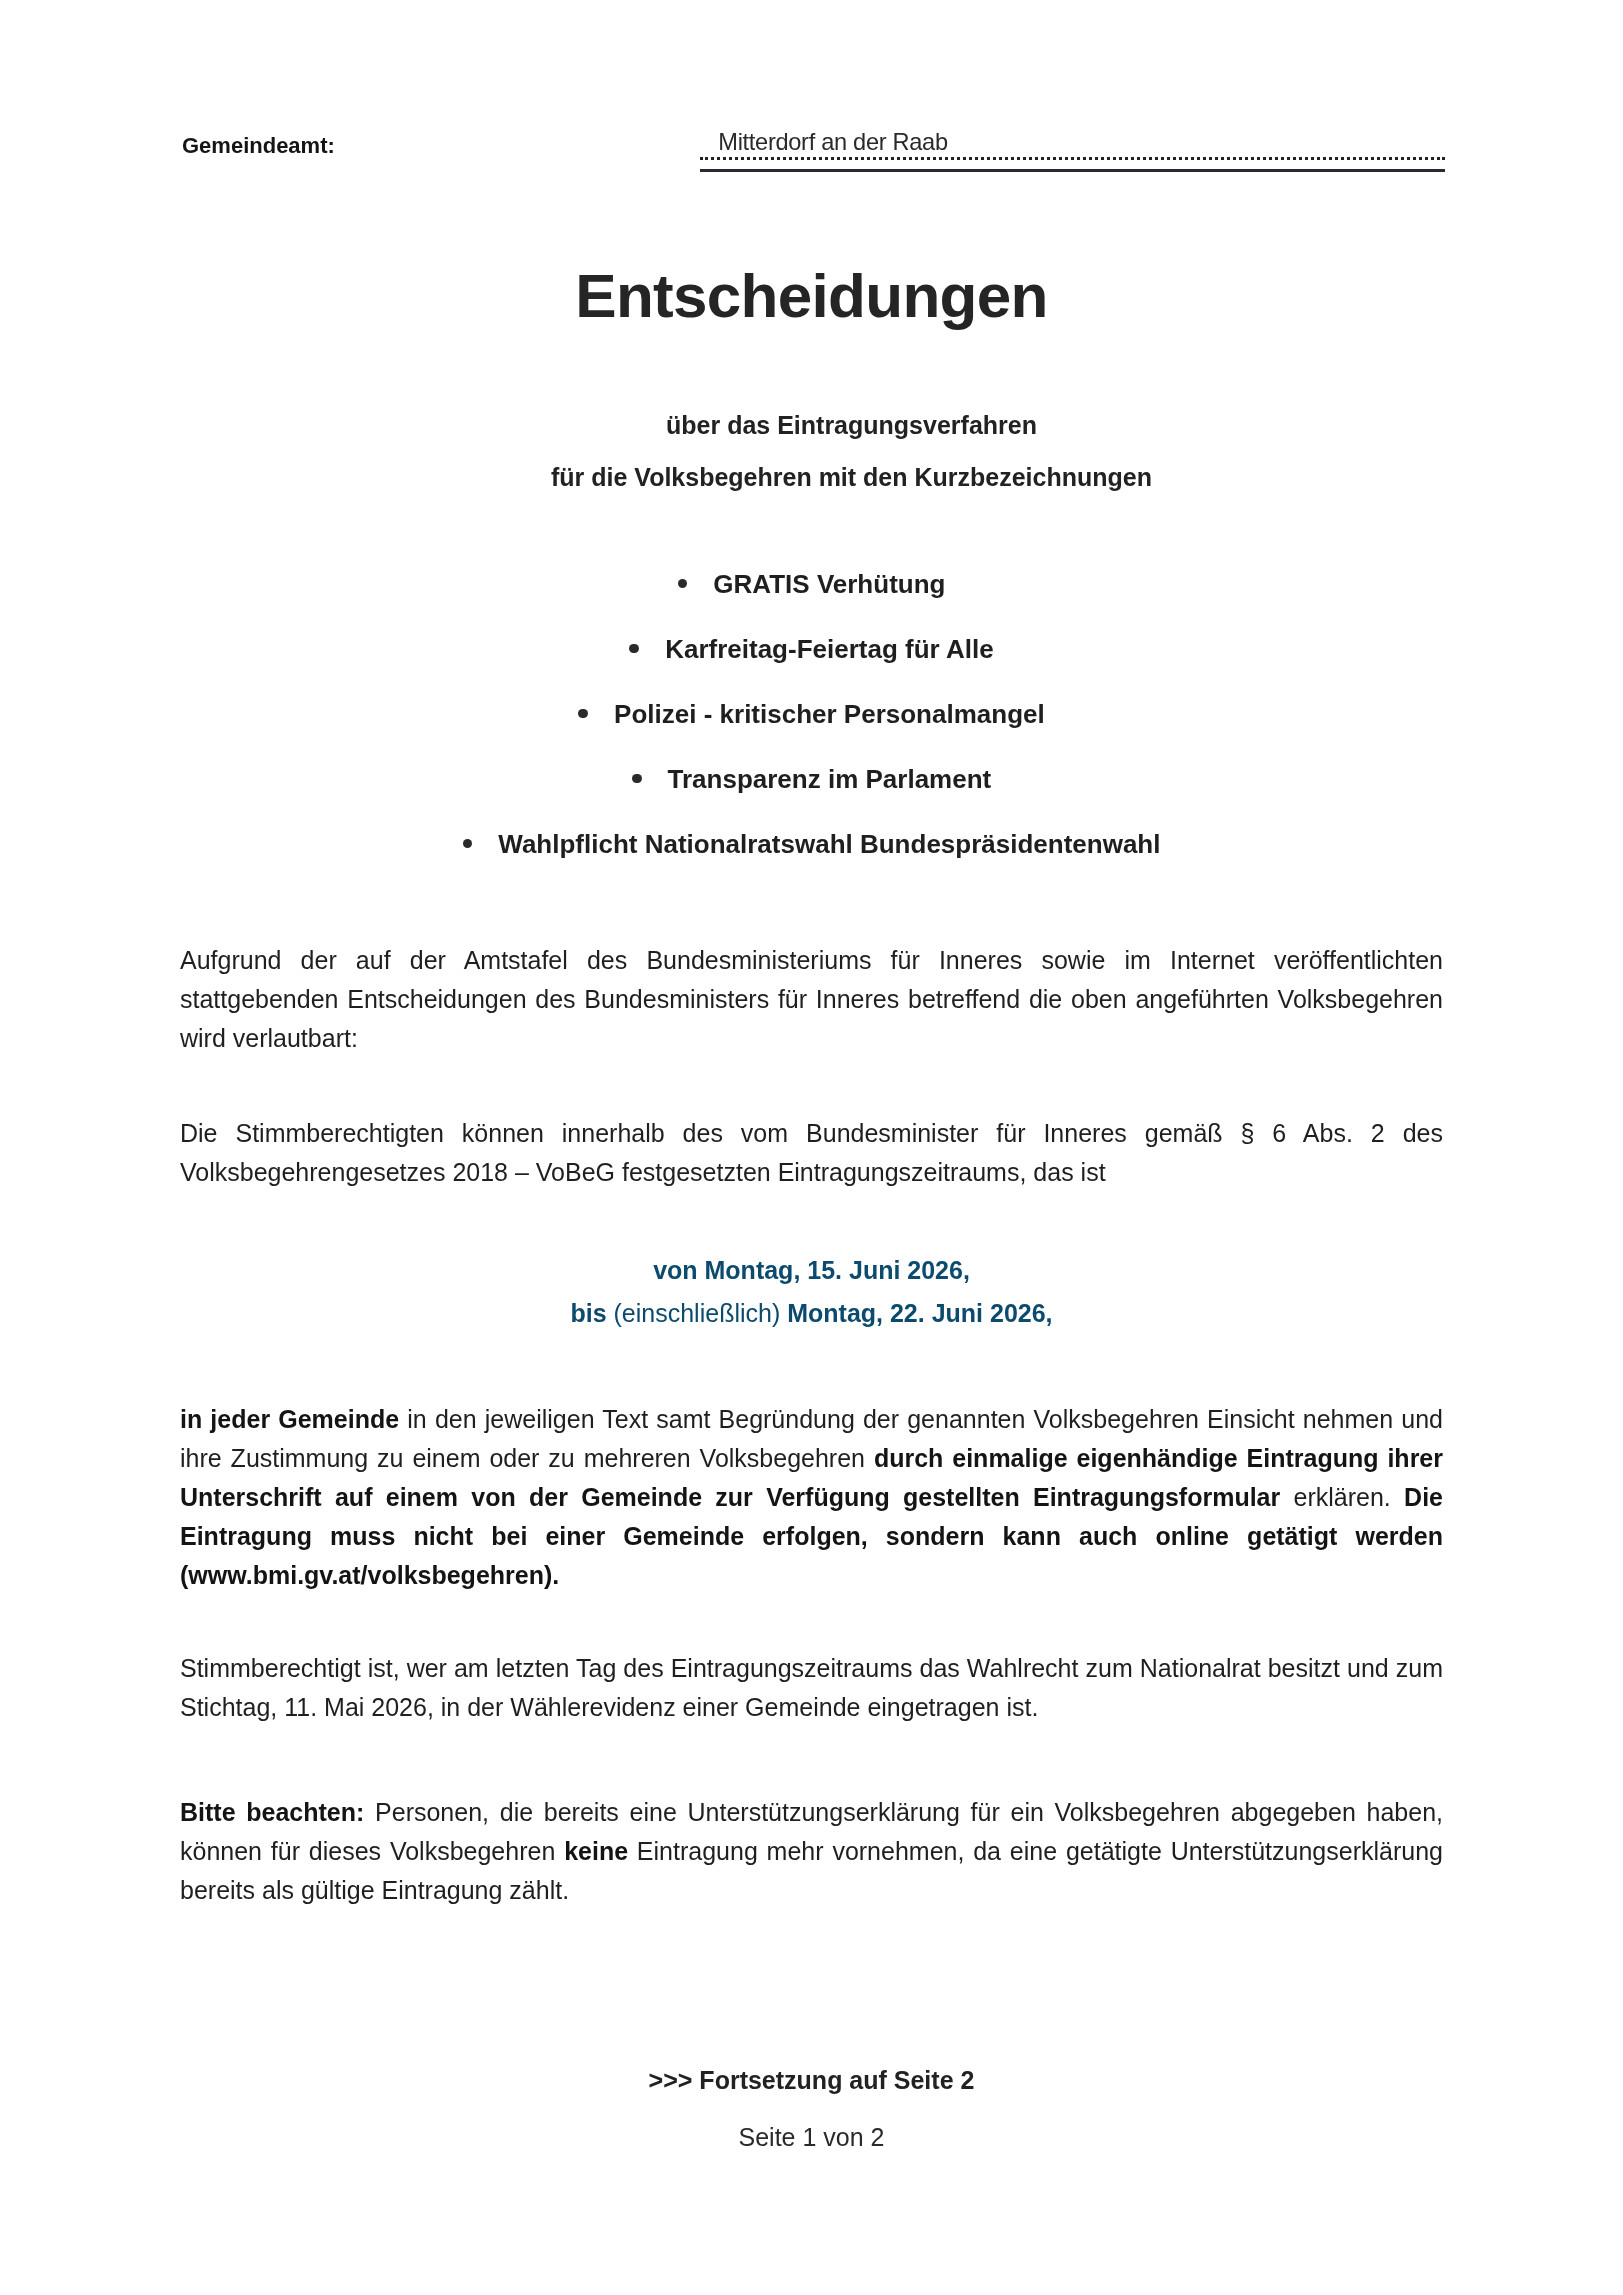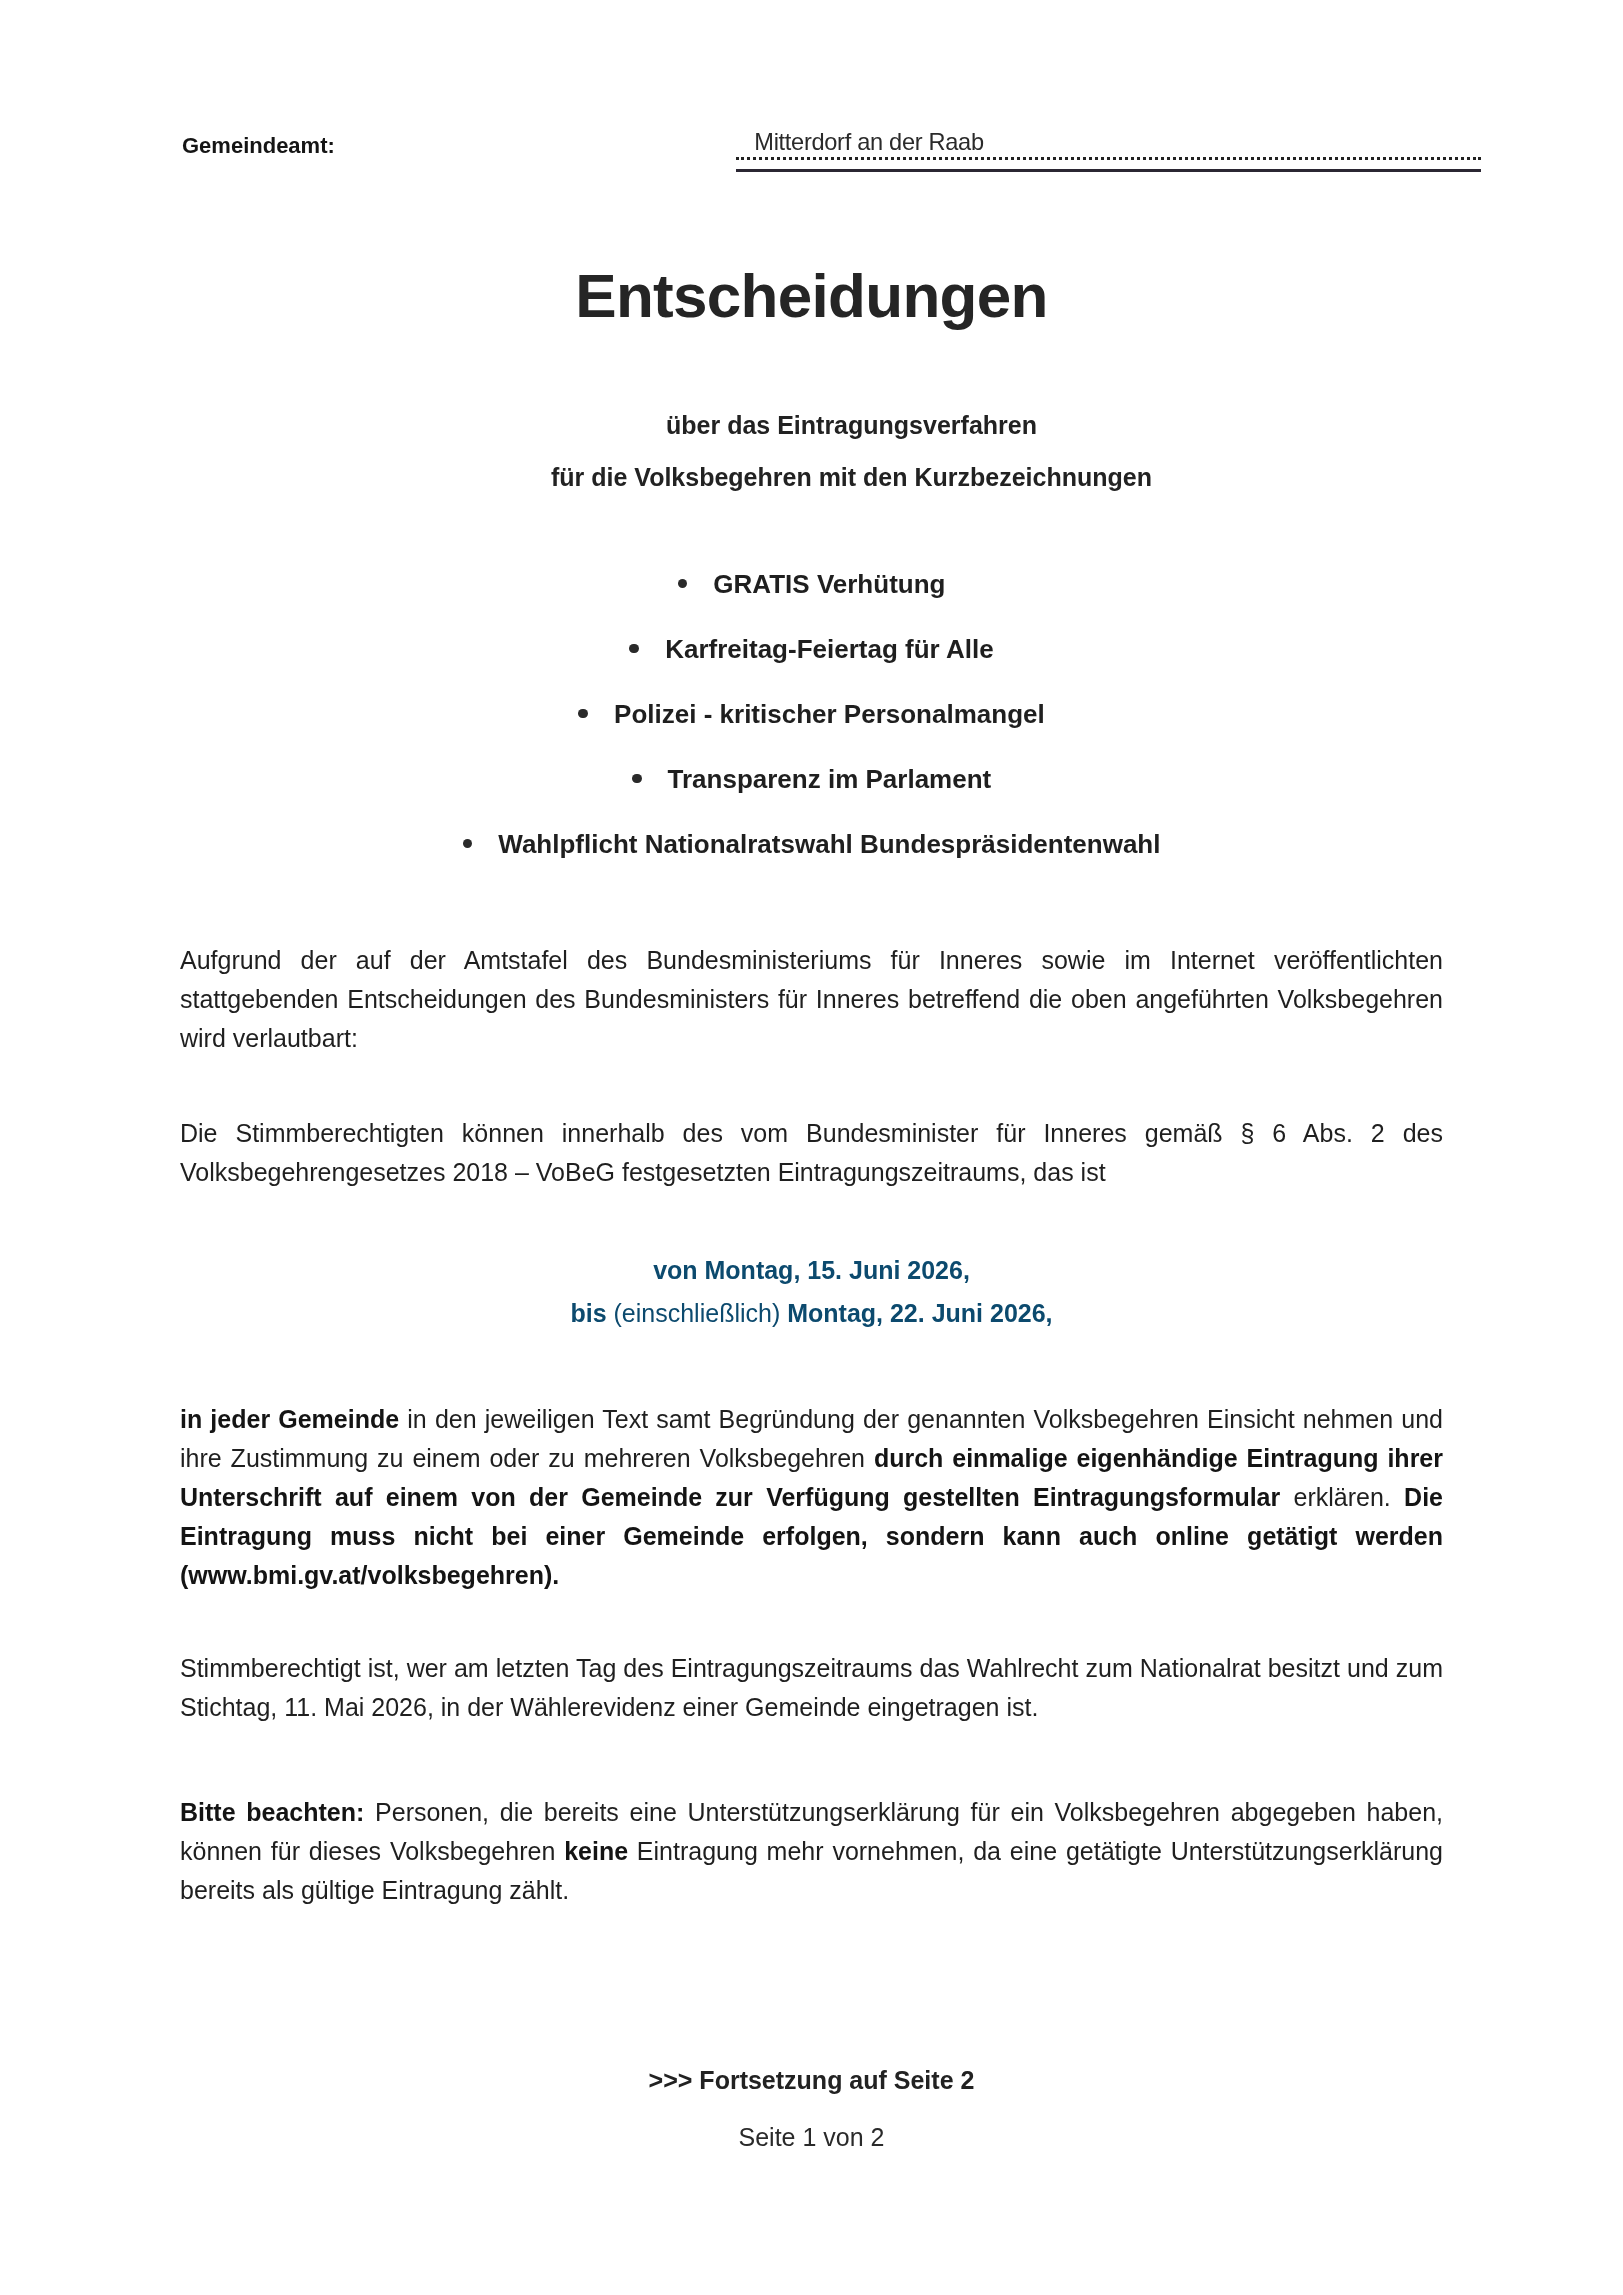--- a/index.html
+++ b/index.html
@@ -9,21 +9,21 @@
       color: #1e1e1e;
     }
     .page { position: absolute; left: 0; top: 0; width: 1623px; height: 2295px; background: #fff; border-radius: 19px; }
 
     
     .hdr-label {
       position: absolute; left: 182px; top: 133px;
       font-size: 22px; font-weight: bold; color: #151515;
     }
     .hdr-field {
-      position: absolute; left: 736px; top: 124px; width: 745px; height: 46px;
+      position: absolute; left: 700px; top: 124px; width: 745px; height: 46px;
     }
     .hdr-dots {
       position: absolute; left: 0; right: 0; top: 26px; height: 6.5px;
       border-bottom: 3.9px dotted #222; 
     }
     .hdr-value {
       position: absolute; left: 18.3px; top: 5.2px;
       font-size: 23.6px; color: #2a2a2a; background: #fff; padding: 0 3.9px 0 0;
       letter-spacing: -0.3px;
     }

